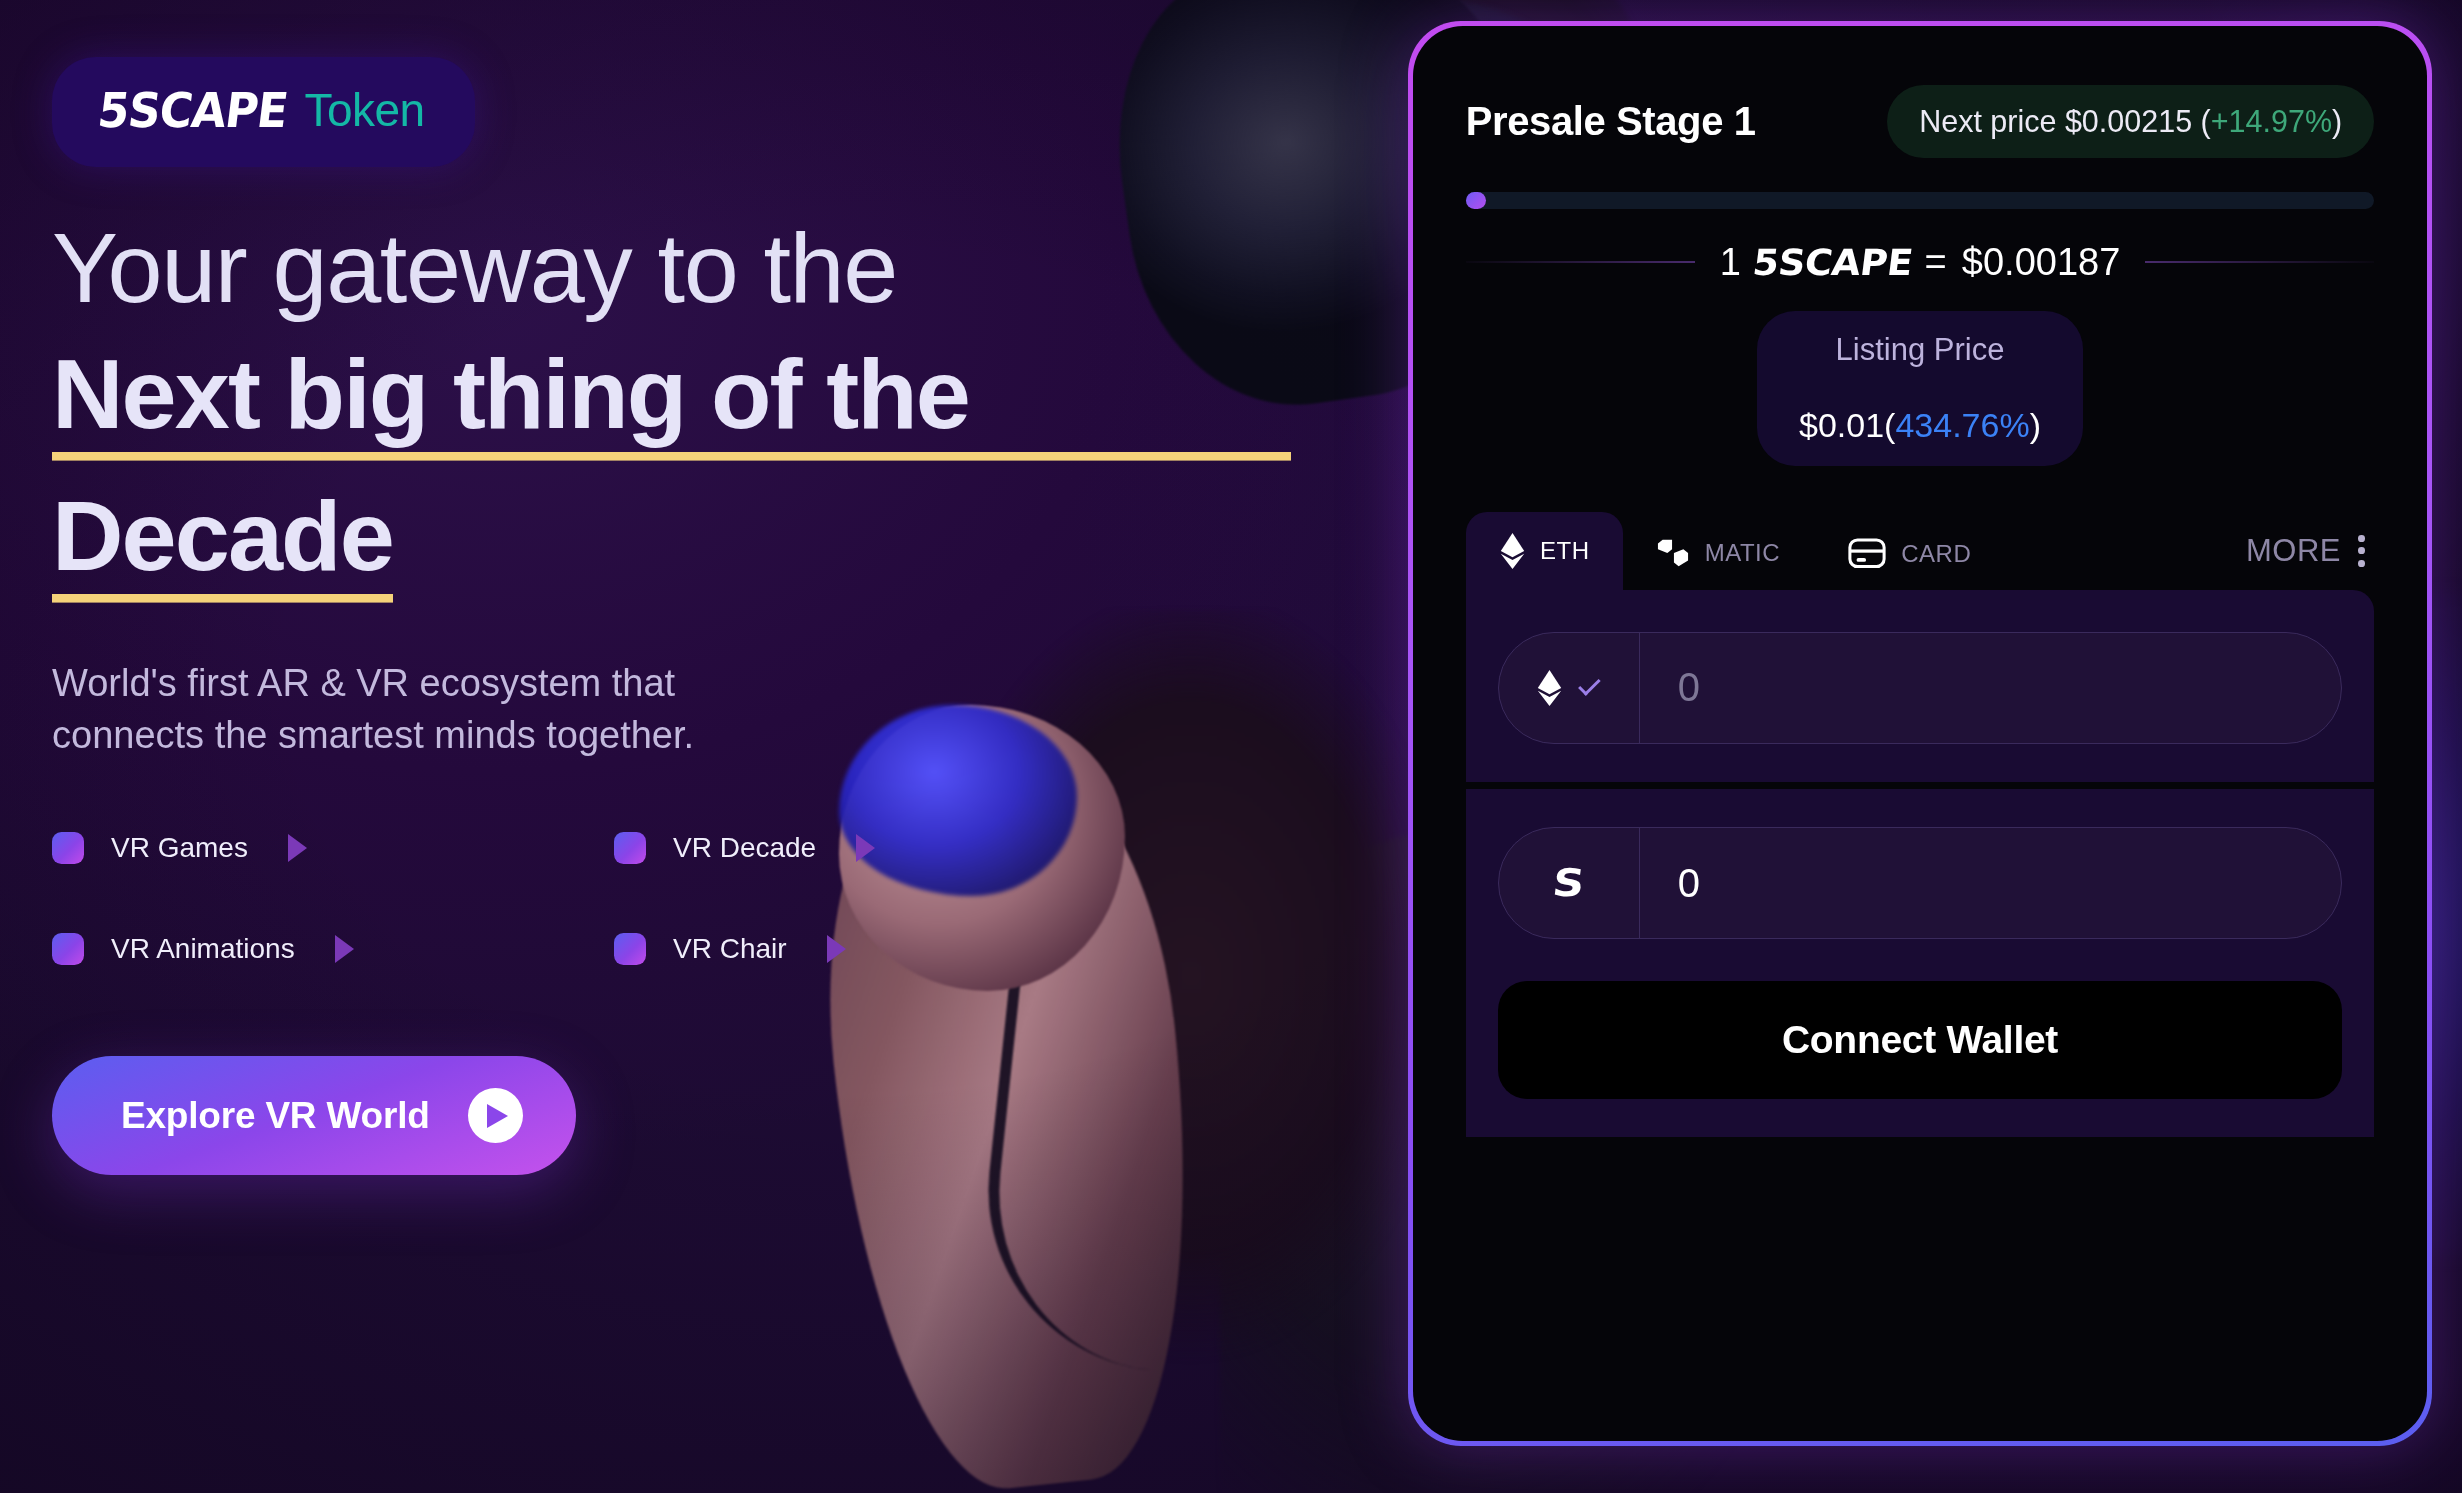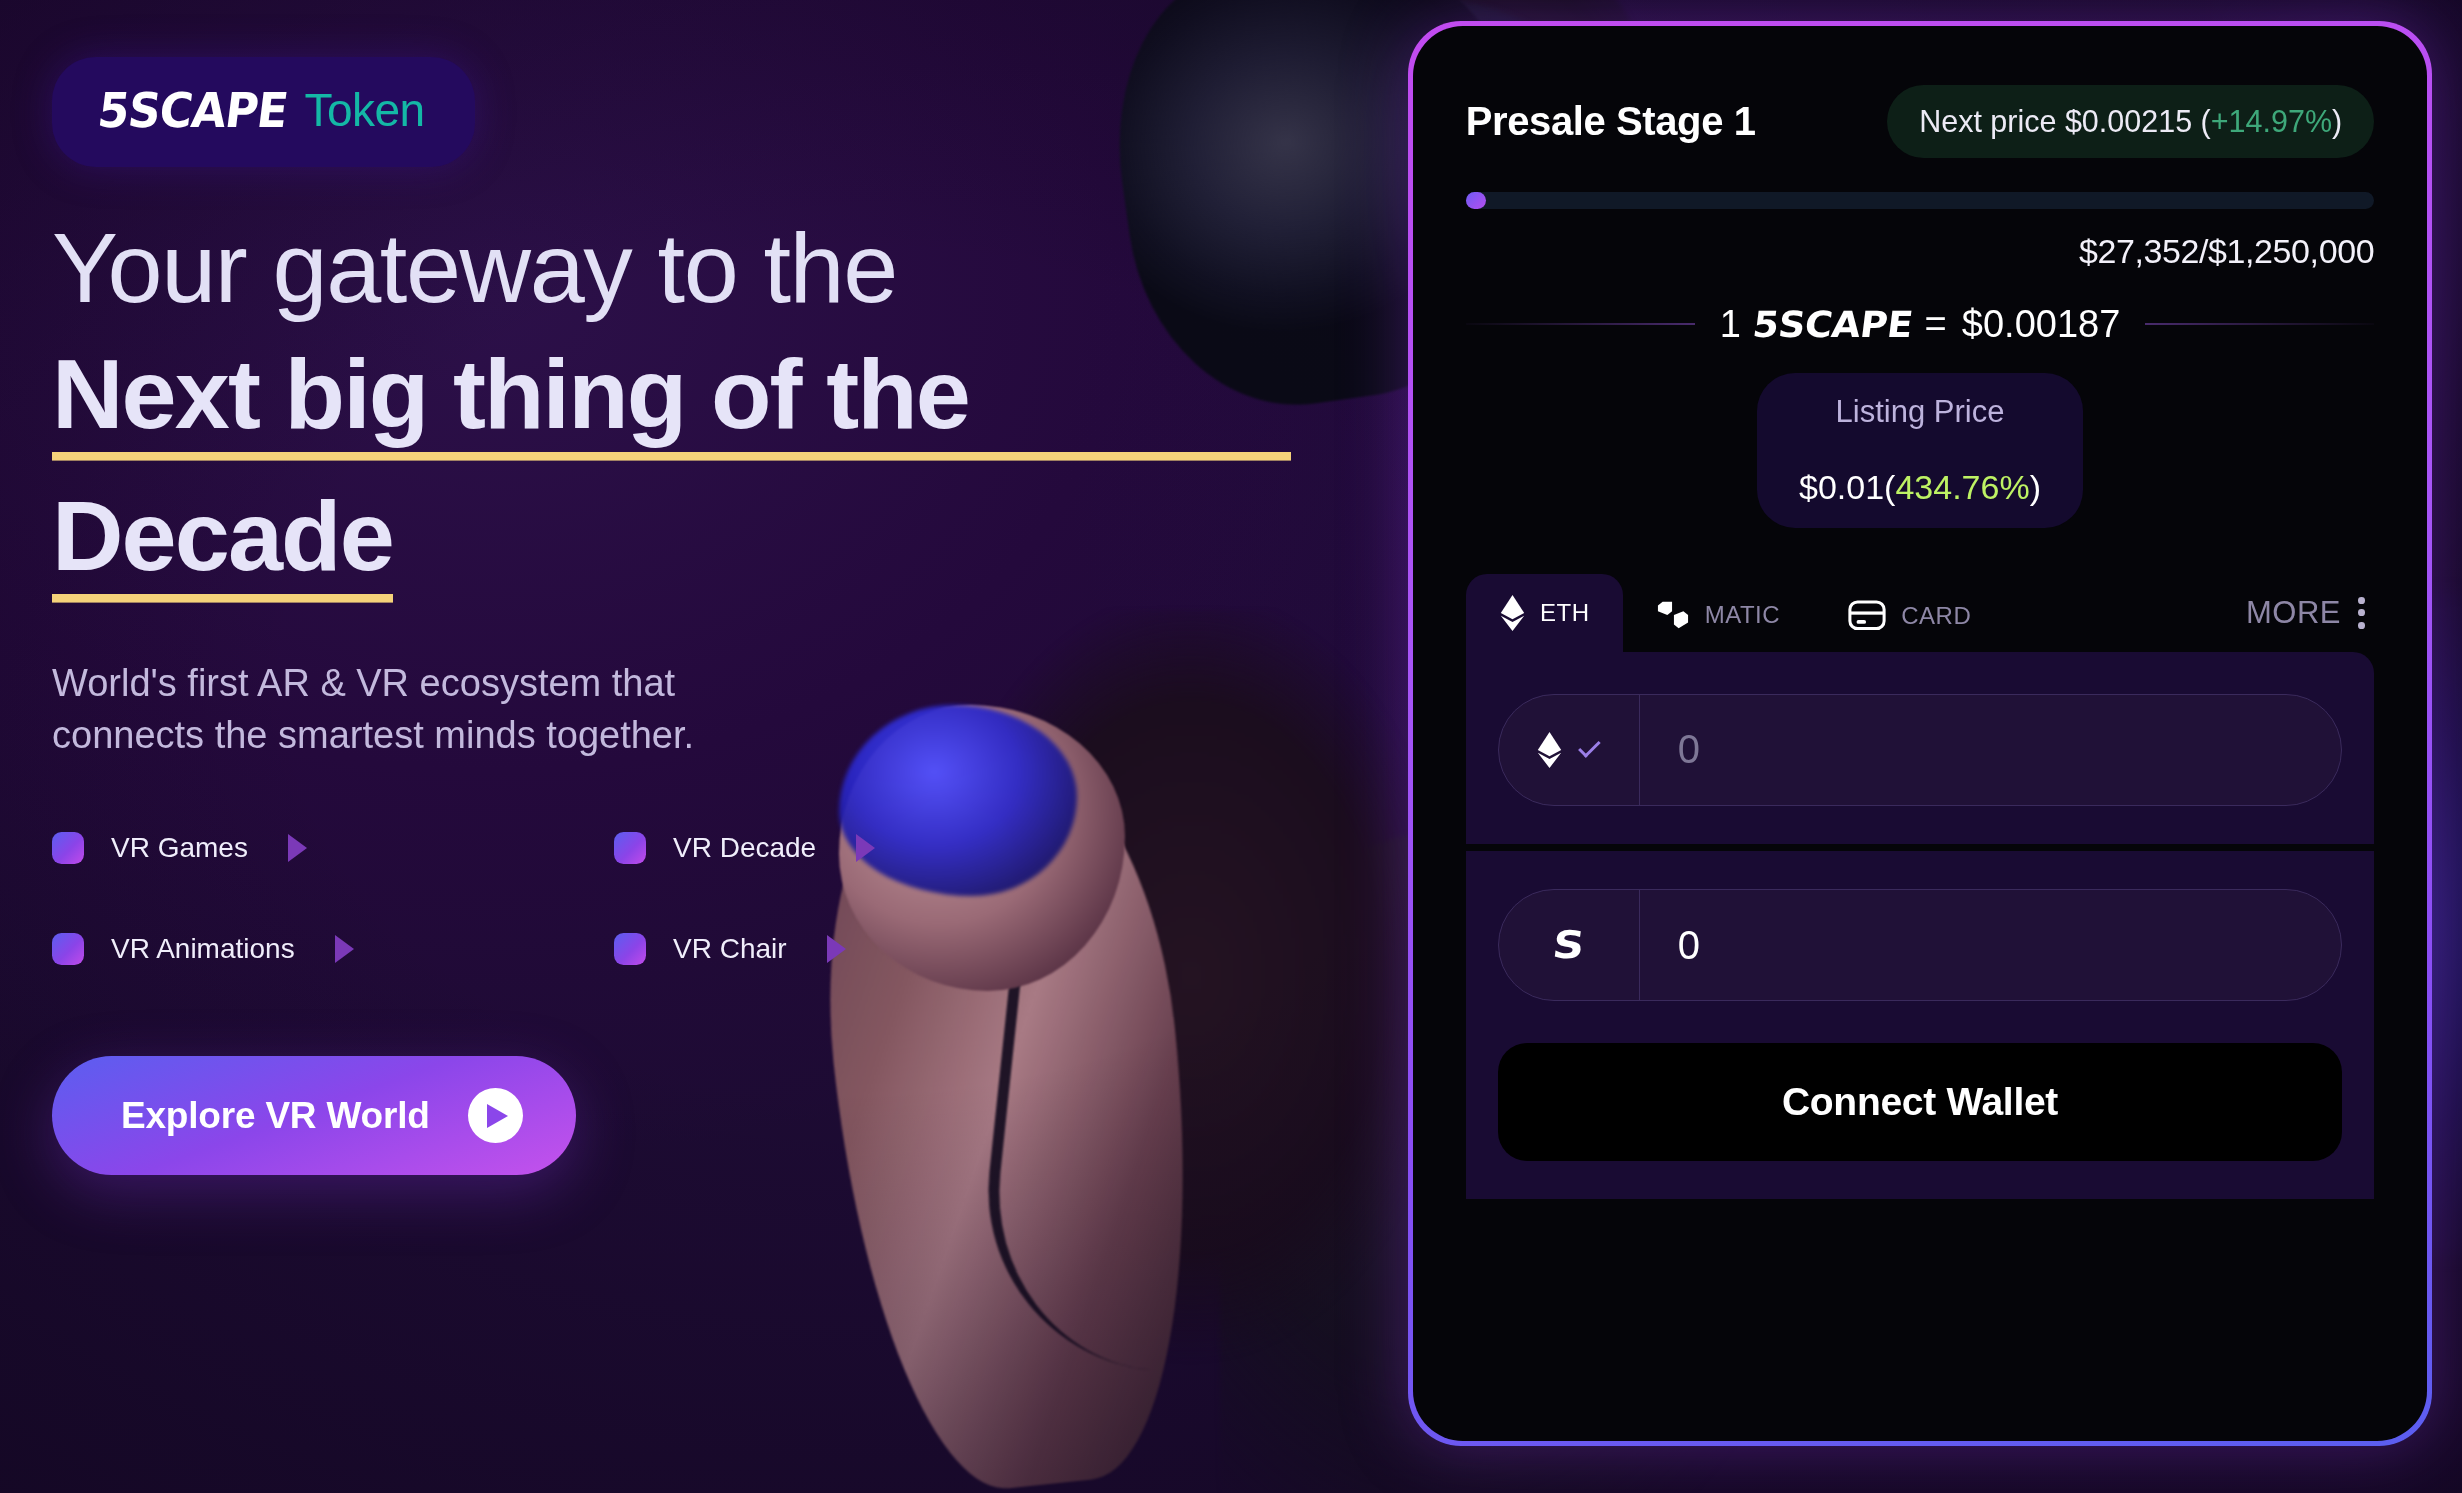--- a/index.html
+++ b/index.html
@@ -353,21 +353,21 @@
     border-radius: 38px;
     padding: 21px 42px;
     display: flex;
     align-items: center;
     gap: 38px;
     white-space: nowrap;
     flex-direction: column;
   }
   .listing-label { font-size: 31px; color: #bdb3dd; }
   .listing-value { font-size: 34px; color: #ffffff; }
-  .listing-value .pct-green { color: #bef264; }
+  .listing-value .pct-green { color: #3b82f6; }
 
   
   .tabs {
     margin-top: 46px;
     display: flex;
     align-items: flex-end;
     gap: 0;
   }
   .tab {
     display: flex;
@@ -549,21 +549,20 @@
         <div class="w-stage-title">Presale Stage 1</div>
         <div class="next-price-pill">
           <span>Next price $0.00215 (</span><span class="pct-green">+14.97%</span><span>)</span>
         </div>
       </div>
 
       <div class="progress-wrap">
         <div class="progress-track">
           <div class="progress-fill" style="width: 2.2%;"></div>
         </div>
-        <div class="progress-amount">$27,352/$1,250,000</div>
       </div>
 
       <div class="rate-row">
         <div class="rule"></div>
         <div class="rate-text">
           <span>1</span>
           <span class="rate-logo">5SCAPE</span>
           <span>=</span>
           <span>$0.00187</span>
         </div>

